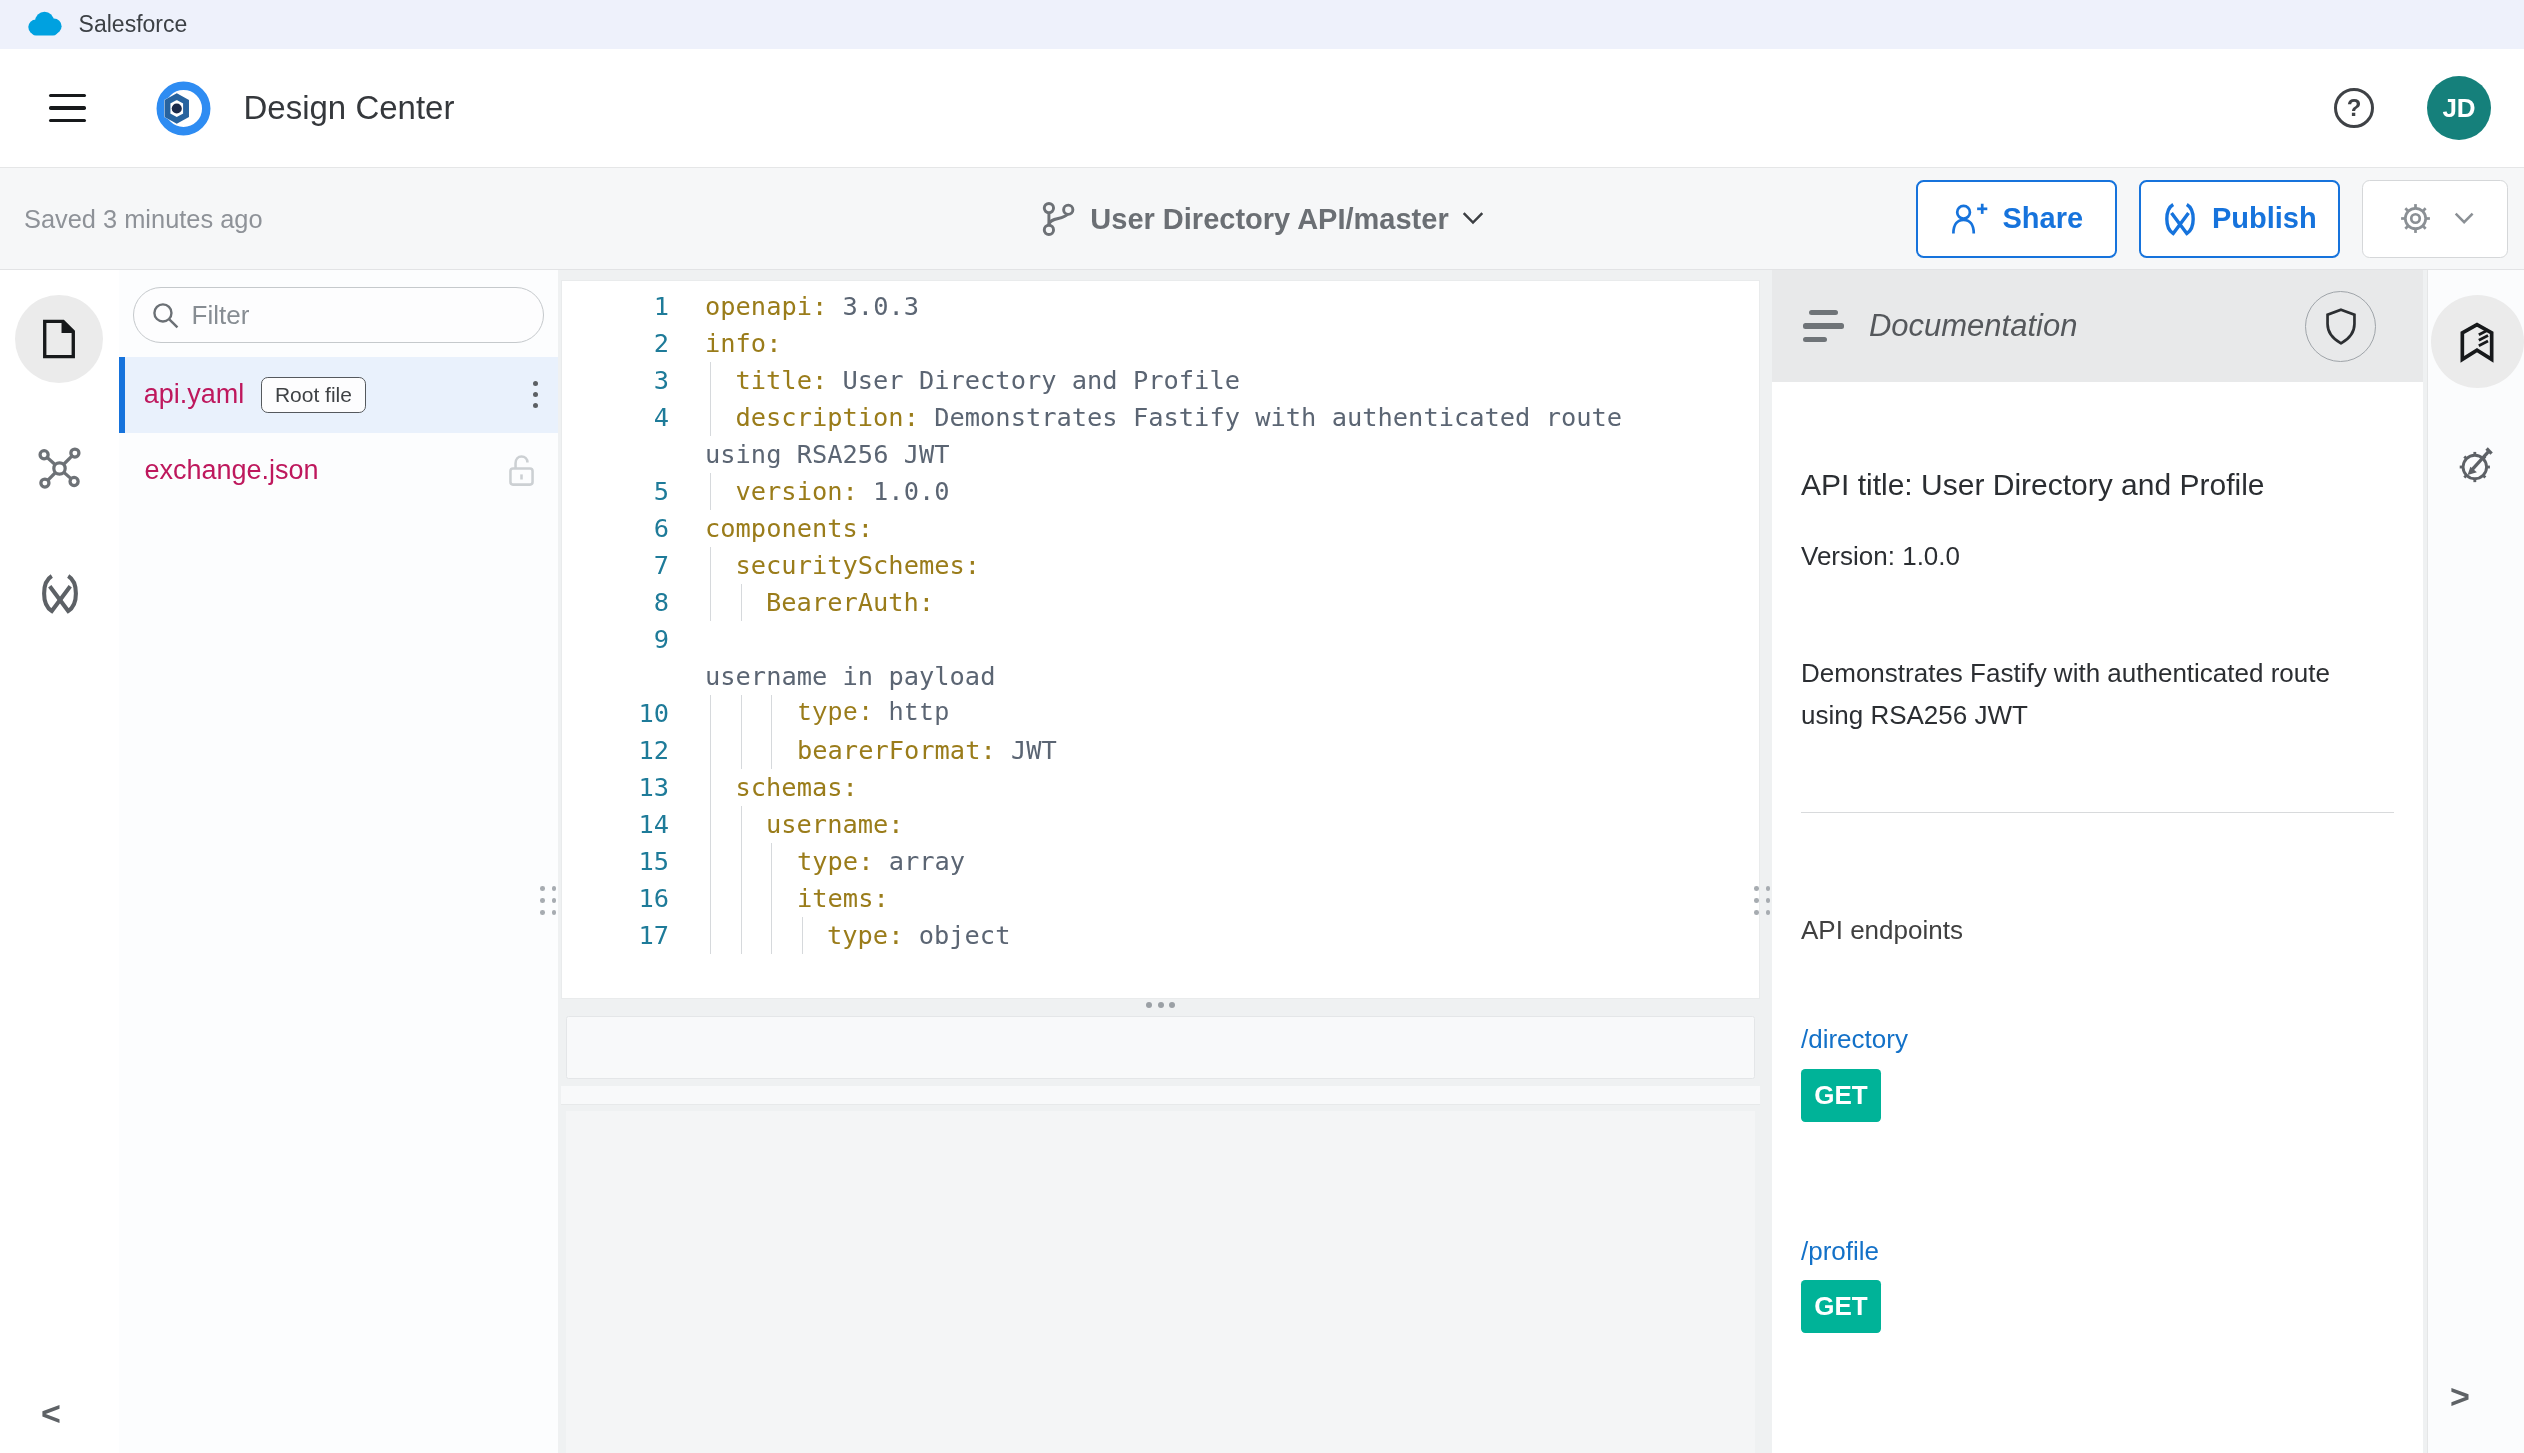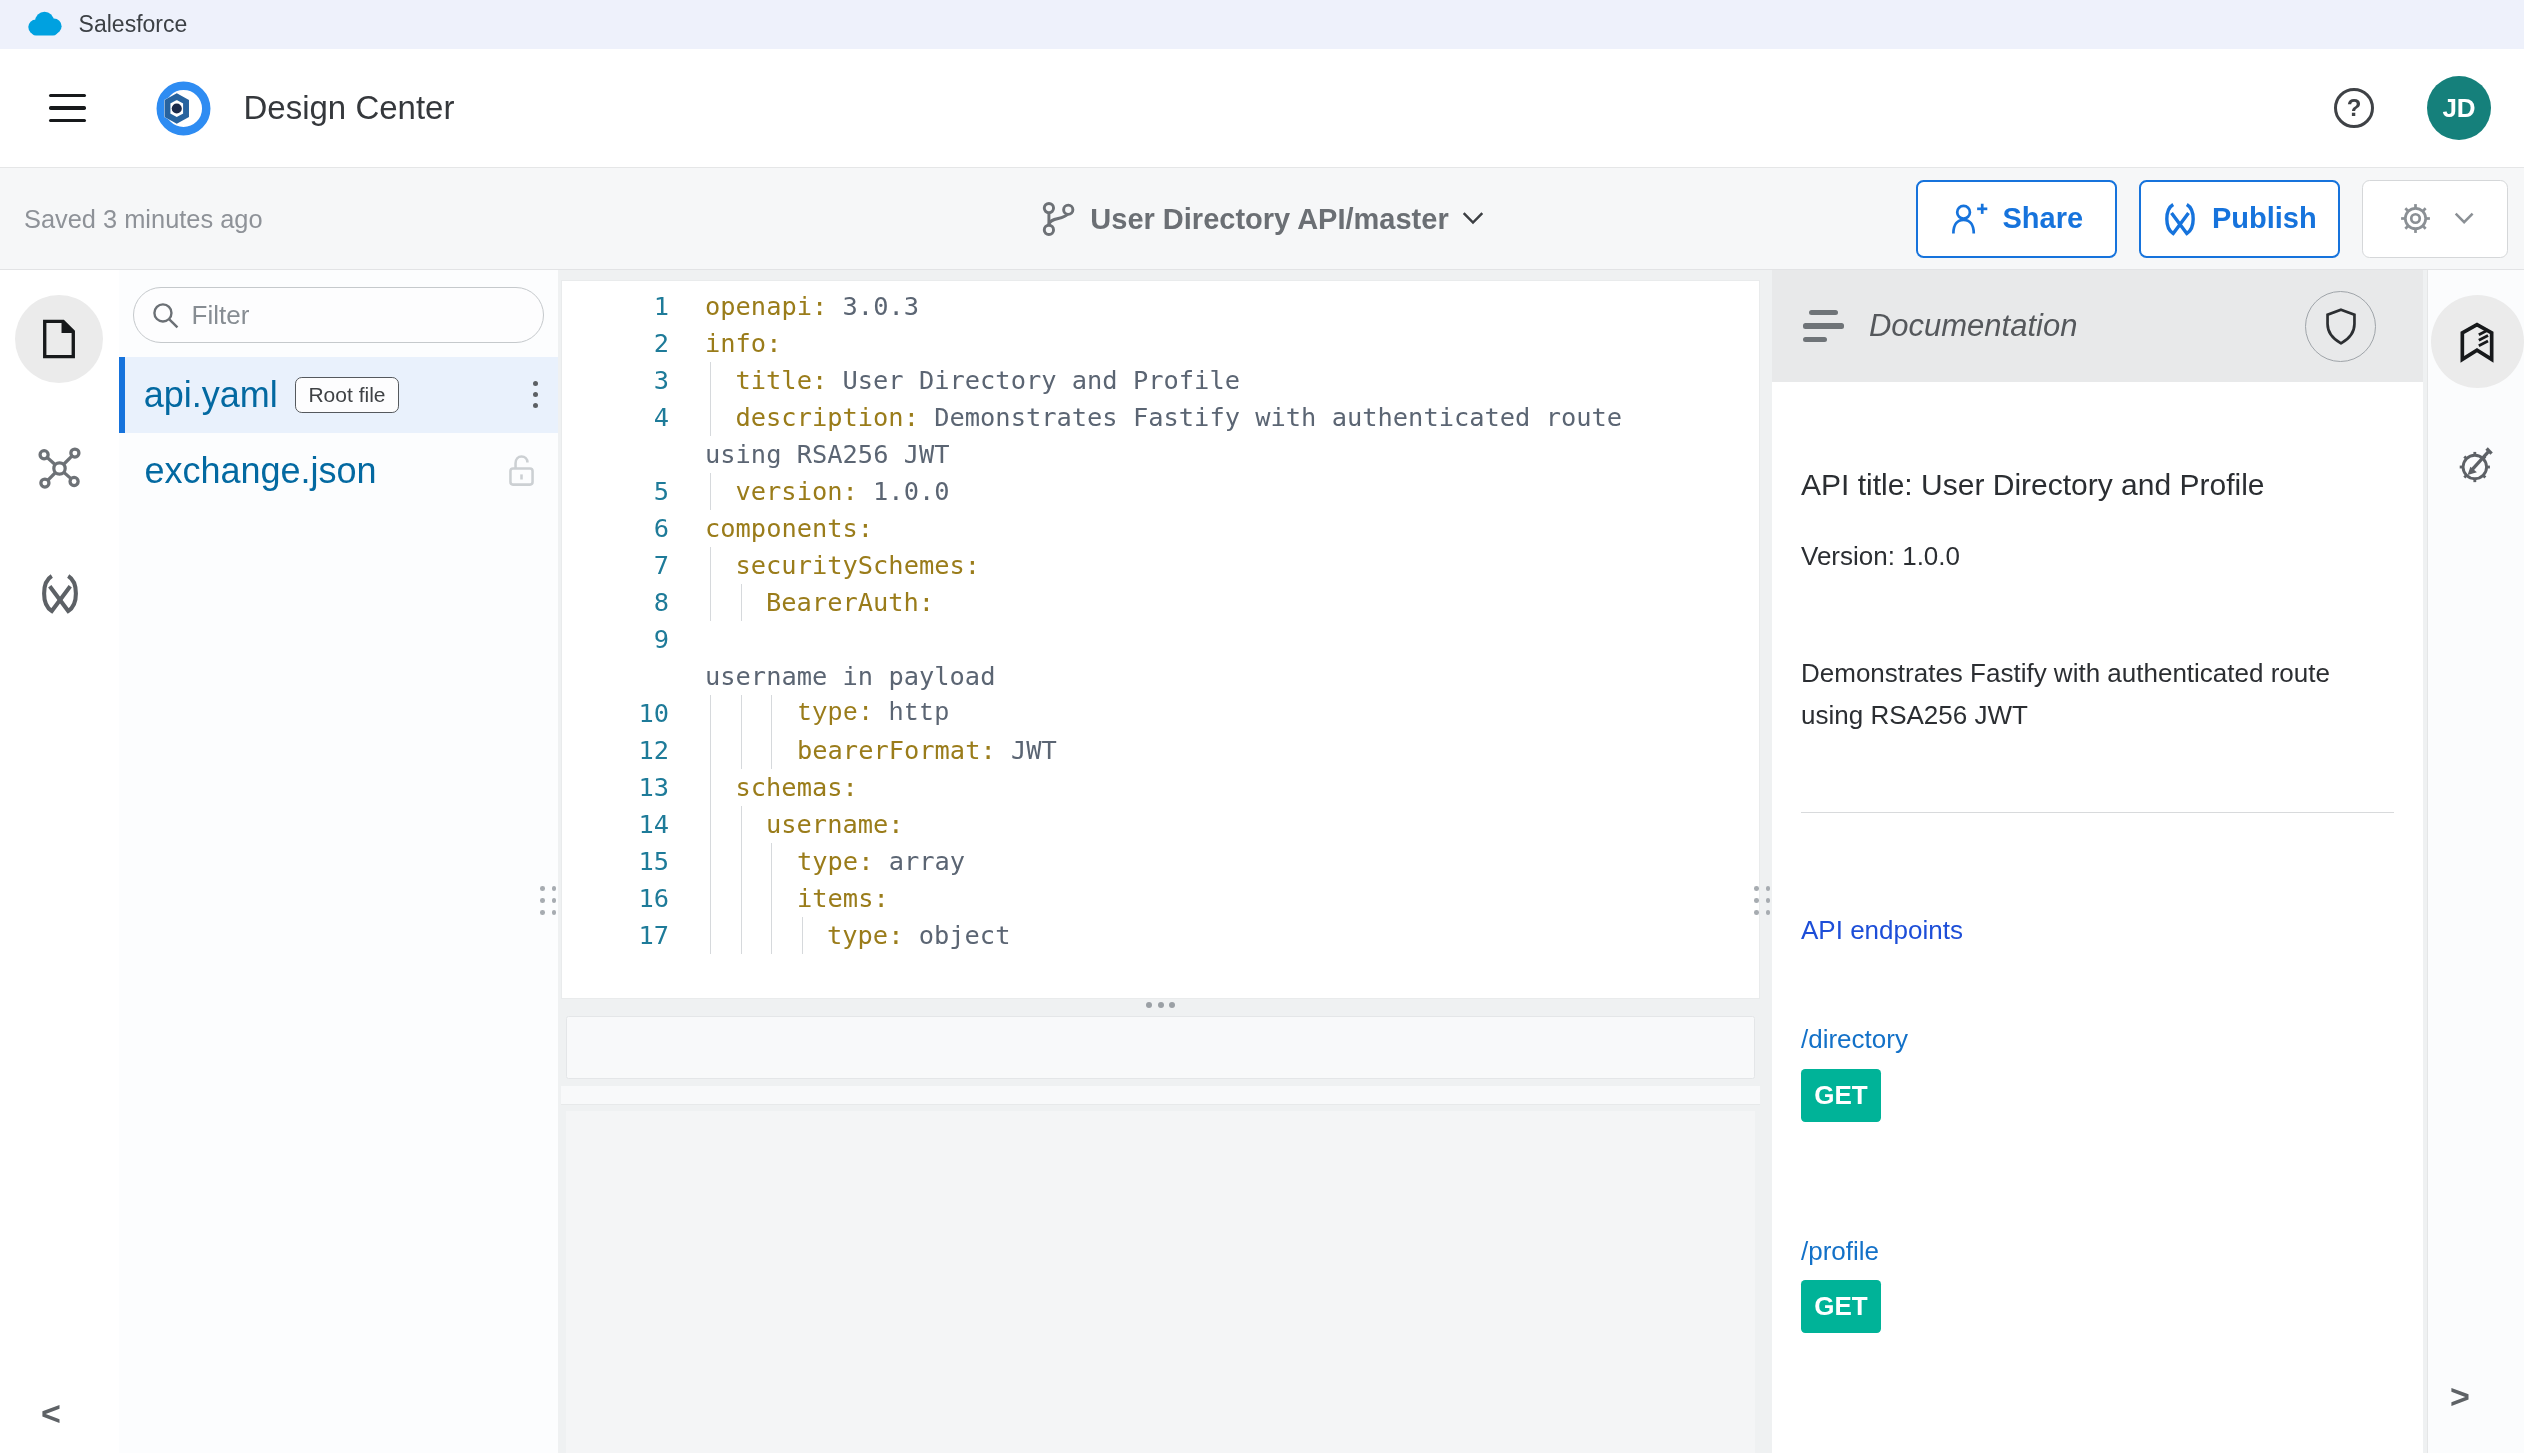--- a/index.html
+++ b/index.html
@@ -80,21 +80,21 @@
   .filter-wrap { padding: 17px 13.6px 0 13.6px; }
   .filter-pill { height: 56px; border: 1.7px solid #c5c9cc; border-radius: 29px; background: #fdfdfe;
     display: flex; align-items: center; padding-left: 17px; }
   .filter-pill input { border: none; outline: none; background: transparent; margin-left: 12px;
     font-size: 26px; color: #3f4245; width: 322px; font-family: "Liberation Sans", sans-serif; }
   .filter-pill input::placeholder { color: #878d93; }
   .file-row { height: 76px; display: flex; align-items: center; position: relative;
     padding-left: 25.4px; cursor: pointer; margin-top: 0; }
   .file-row.first { margin-top: 13.6px; }
   .file-row.selected { background: #e9f1fc; border-left: 6.8px solid #1673dc; padding-left: 18.7px; }
-  .file-name { font-size: 36px; color: #0369a1; }
+  .file-name { font-size: 27px; color: #be185d; }
   .root-badge { margin-left: 17px; border: 1.7px solid #55595d; border-radius: 6.8px;
     padding: 5.1px 12.7px; font-size: 21px; color: #3f4245; background: #fdfdfe; }
   .kebab { position: absolute; right: 20.3px; display: flex; flex-direction: column; gap: 6px; cursor: pointer; }
   .kebab i { width: 5.1px; height: 5.1px; border-radius: 50%; background: #5c6064; }
   .lock-wrap { position: absolute; right: 22px; display: flex; }
 
   
   .editor-col { position: absolute; left: 561px; top: 0; width: 1199px; height: 1184px; }
   .code-surface { position: absolute; left: 0; top: 10.2px; width: 1199px; height: 719px;
     background: #ffffff; border: 0.8px solid #e9ebec; overflow: hidden; padding-top: 6.8px; cursor: text; }
@@ -132,21 +132,21 @@
   .toc-icon i:nth-child(3) { width: 24px; }
   .doc-title { margin-left: 25.4px; font-size: 31px; color: #55585c; flex: 1; font-style: italic; }
   .shield-btn { width: 71px; height: 71px; border-radius: 50%; border: 1.7px solid #9fa4a9;
     background: transparent; margin-right: 47px; display: flex; align-items: center;
     justify-content: center; cursor: pointer; }
   .doc-content { padding: 0 29px; }
   .api-title { font-size: 30px; color: #2b2e32; margin-top: 86px; }
   .api-version { font-size: 26px; color: #2b2e32; margin-top: 39px; }
   .api-desc { font-size: 26px; color: #2b2e32; line-height: 42px; margin-top: 80px; width: 543px; }
   .doc-hr { border: none; border-top: 0.8px solid #d8dadc; margin-top: 76px; width: 593px; }
-  .ep-head { font-size: 26px; color: #1d4ed8; margin-top: 102px; }
+  .ep-head { font-size: 26px; color: #404040; margin-top: 102px; }
   .ep-path { font-size: 26px; color: #1371c8; font-weight: 500; margin-top: 78px; cursor: pointer; width: fit-content; }
   .ep-path.second { margin-top: 114px; }
   .get-badge { margin-top: 13.6px; width: 80px; height: 53px; border-radius: 4.2px; background: #00b398;
     color: #ffffff; font-size: 26px; font-weight: 700; display: flex; align-items: center;
     justify-content: center; cursor: pointer; }
 
   
   .right-rail { position: absolute; left: 2427px; top: 0; width: 98px; height: 1184px;
     background: #fbfcfd; border-left: 0.8px solid #e5e6e7; }
   .right-rail .rail-circle { width: 93px; height: 93px; left: 2.5px; top: 25.4px; }

